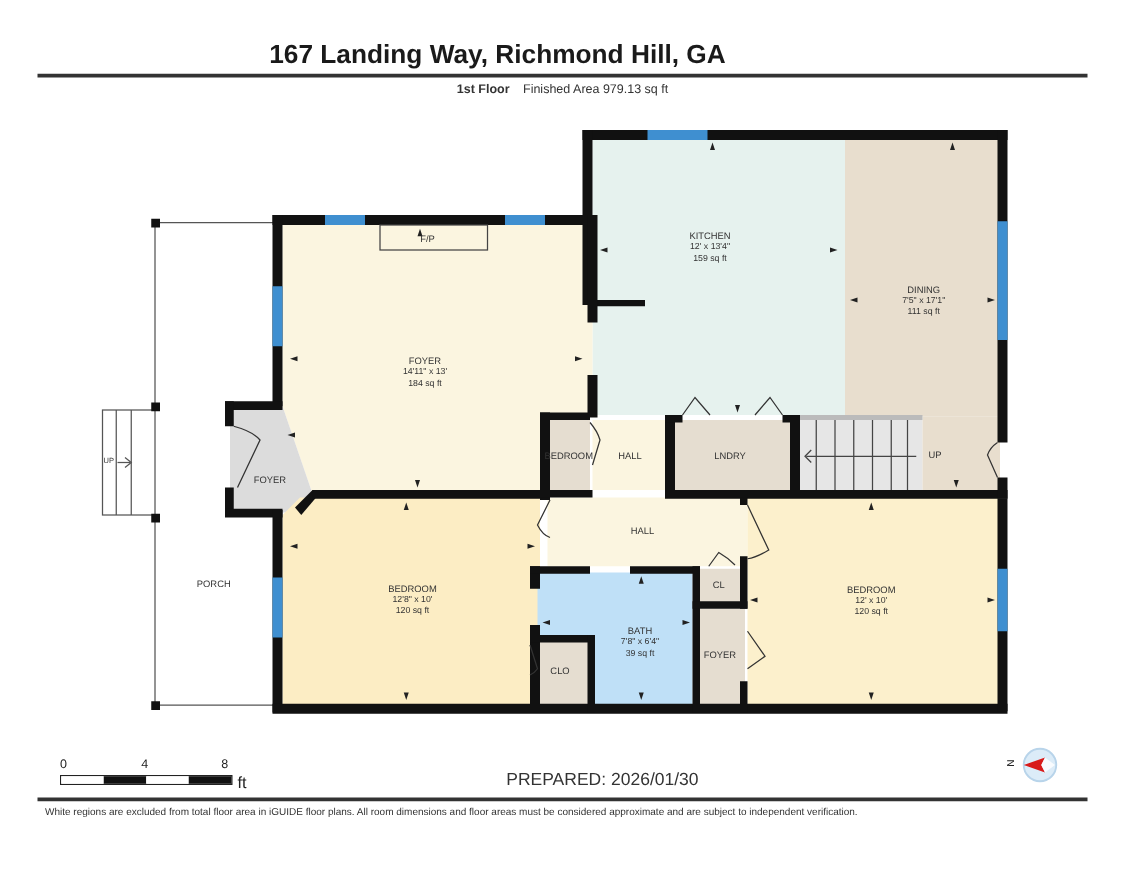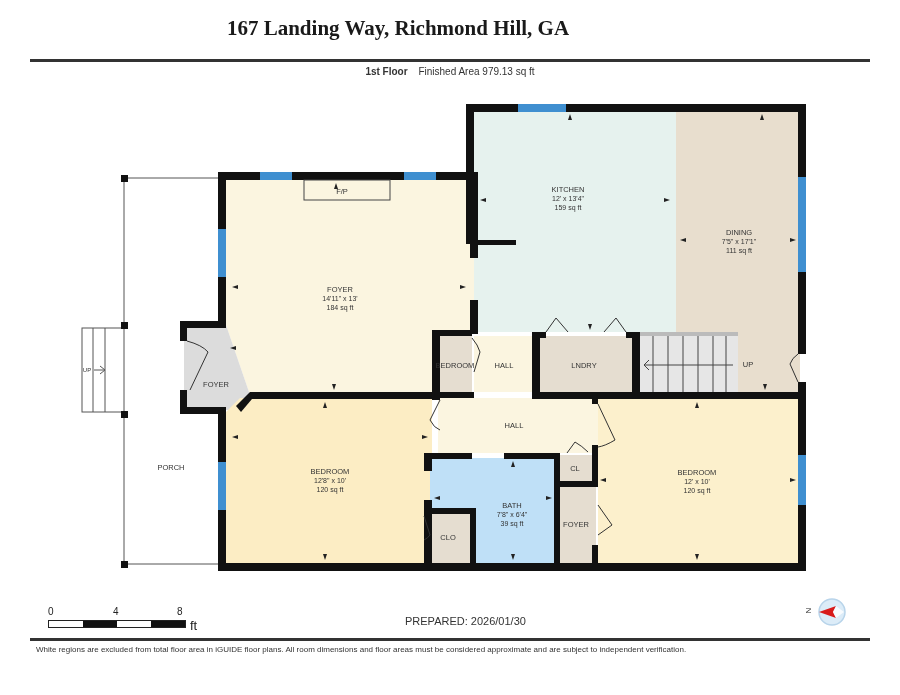--- a/index.html
+++ b/index.html
@@ -1,30 +1,30 @@
 <!DOCTYPE html>
 <html><head>
   <meta charset="utf-8">
   <style>
     html, body { margin: 0; padding: 0; background: #ffffff; }
     body { width: 900px; height: 695px; position: relative; overflow: hidden; font-family: "Liberation Sans", sans-serif; color: #222; }
-    .title { position: absolute; left: 0; top: 16px; width: 796px; text-align: center; font-size: 21px; font-weight: bold; color: #1a1a1a; font-family: Liberation Serif, serif; }
+    .title { position: absolute; left: 0; top: 32px; width: 796px; text-align: center; font-size: 21px; font-weight: bold; color: #1a1a1a; }
     .rule-top { position: absolute; left: 30px; top: 59px; width: 840px; height: 3px; background: #333; }
     .subtitle { position: absolute; left: 0; top: 66px; width: 900px; text-align: center; font-size: 10px; color: #333; }
     .subtitle .floor { font-weight: bold; margin-right: 8px; }
     .plan { position: absolute; left: 0; top: 0; width: 900px; height: 695px; }
     .room-label { position: absolute; font-size: 7px; text-align: center; color: #333; line-height: 9px; transform: translate(-50%, -50%); white-space: nowrap; }
     .room-label .nm { font-size: 7.5px; }
     .scale { position: absolute; left: 48px; top: 606px; }
     .scale .ticks { position: relative; width: 170px; height: 12px; font-size: 10px; color: #222; }
     .scale .ticks span { position: absolute; top: 0; }
     .scale .bar { position: absolute; top: 14px; left: 0; width: 136px; height: 6px; border: 1px solid #222; display: flex; }
     .scale .bar div { flex: 1; height: 6px; }
     .scale .unit { position: absolute; left: 142px; top: 12px; font-size: 13px; }
-    .prepared { position: absolute; left: 405px; top: 615px; font-size: 11px; color: #333; }
+    .prepared { position: absolute; left: 405px; top: 615px; font-size: 14px; color: #333; }
     .compass { position: absolute; left: 806px; top: 597px; width: 44px; height: 30px; }
     .rule-bottom { position: absolute; left: 30px; top: 638px; width: 840px; height: 3px; background: #333; }
     .disclaimer { position: absolute; left: 36px; top: 645px; font-size: 8px; color: #333; }
   </style>
 </head>
 <body>
 
 <div class="title">167 Landing Way, Richmond Hill, GA</div>
 <div class="rule-top"></div>
 <div class="subtitle">

